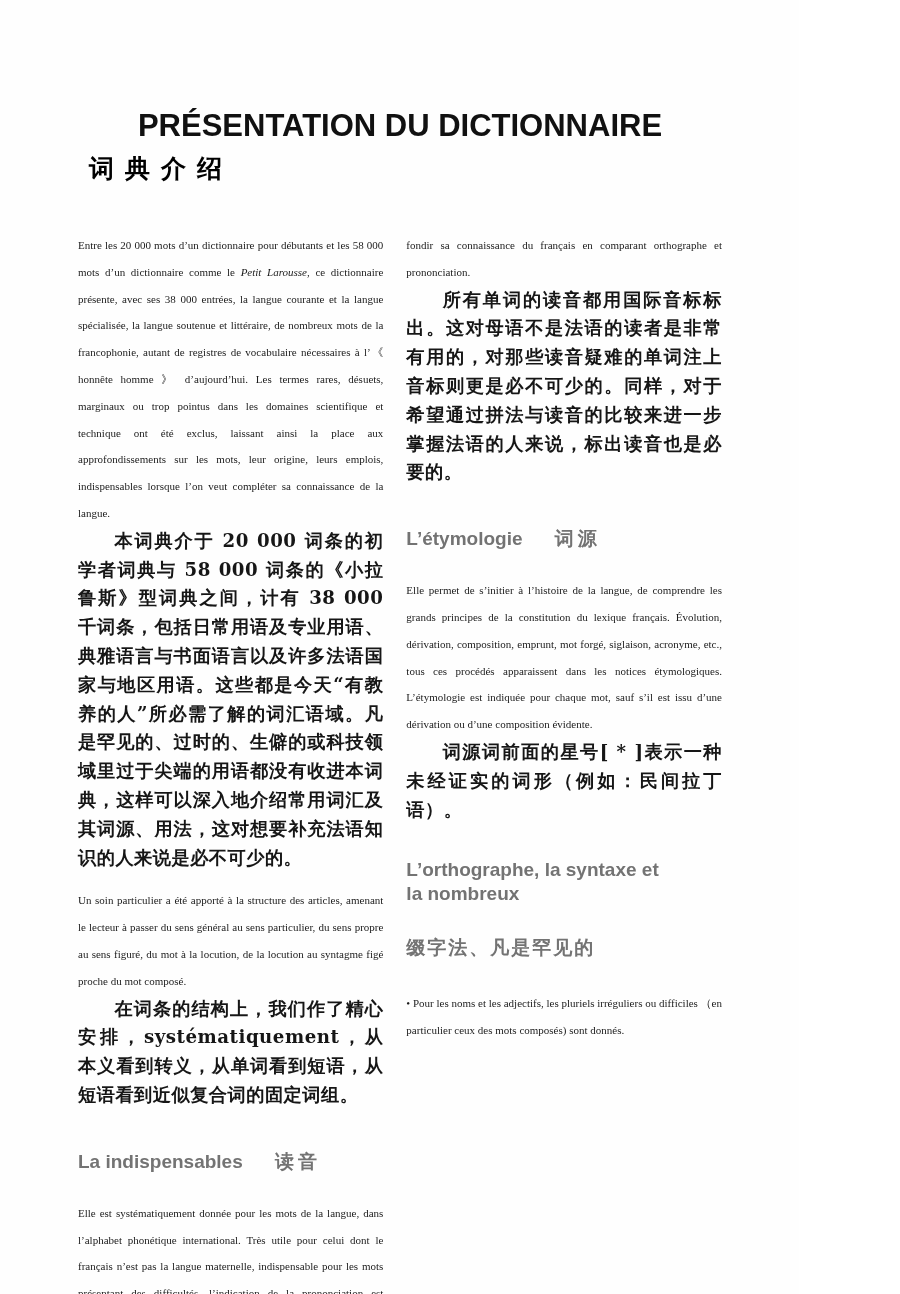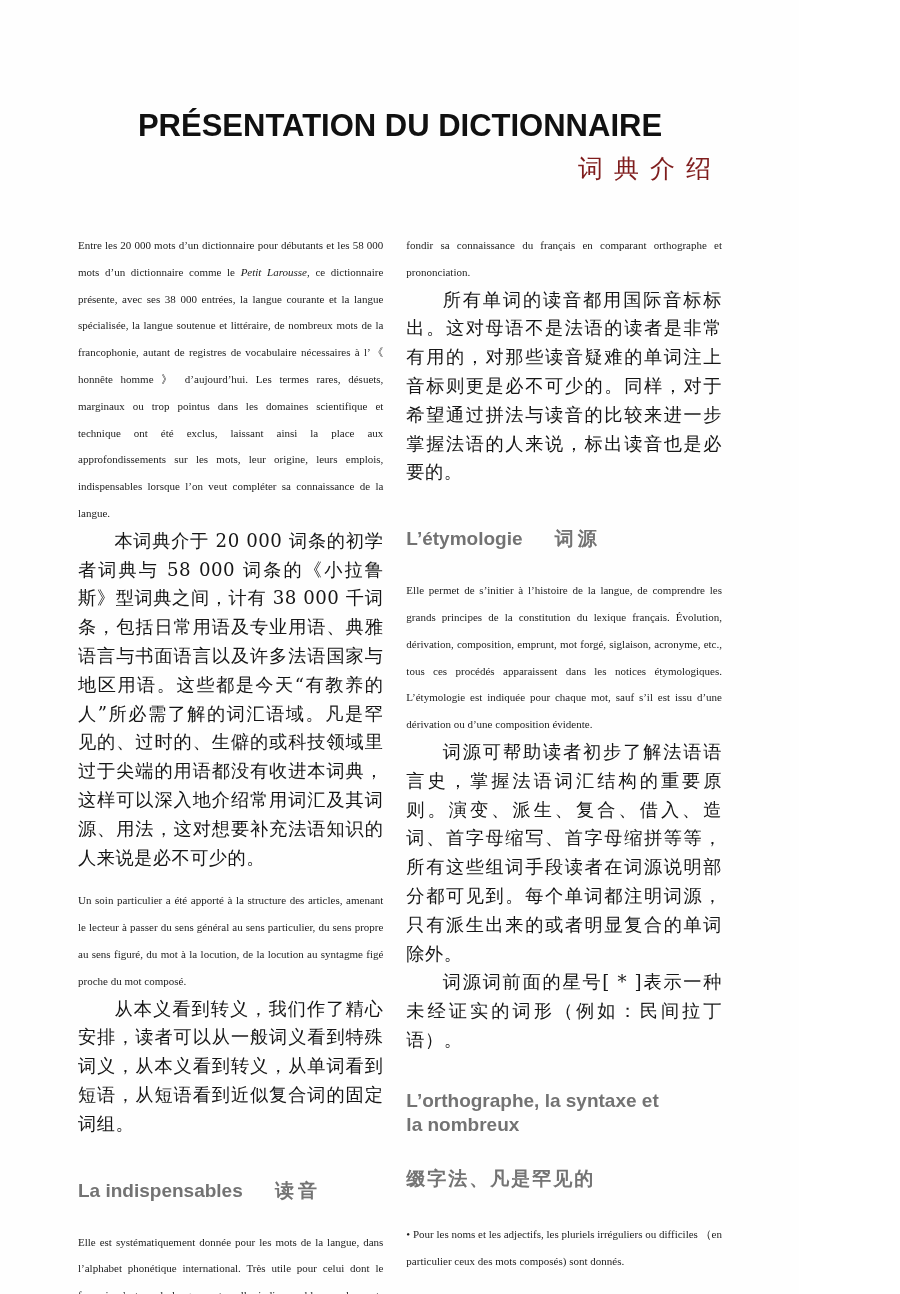--- a/index.html
+++ b/index.html
@@ -26,27 +26,27 @@
     padding-top: 108px;
     text-align: center;
     font-family: "Liberation Sans", sans-serif;
     font-weight: bold;
     font-size: 31px;
     letter-spacing: 0px;
     color: #111;
   }
   .page-subtitle {
     margin: 8px 0 0 0;
-    text-align: right;
+    text-align: left;
     font-family: "Liberation Sans", sans-serif;
-    font-weight: normal;
+    font-weight: bold;
     font-size: 25px;
     letter-spacing: 11px;
     text-indent: 11px; 
-    color: #7f1d1d;
+    color: #000000;
   }
   .columns {
     display: flex;
     gap: 23px;
     margin-top: 47px;
   }
   .col {
     box-sizing: border-box;
   }
   .col-left  { width: 356px; }
@@ -62,20 +62,21 @@
   }
   .zh {
     font-family: "DejaVu Serif", serif;
     font-size: 18.2px;
     line-height: 28.8px;
     text-align: justify;
     margin: 0;
     text-indent: 2em;
     color: #161616;
     letter-spacing: 0.5px;
+    font-weight: bold;
   }
   .gap-before { margin-top: 15px; }
 
   .sec-heading {
     font-family: "Liberation Sans", sans-serif;
     font-weight: bold;
     font-size: 19px;
     line-height: 24px;
     margin: 0;
     color: #737373;
@@ -103,39 +104,38 @@
   <div class="columns">
 
     <div class="col col-left">
 
       <p class="fr"><span>Entre les 20 000 mots d’un dictionnaire pour débutants et les 58 000 mots d’un dictionnaire comme le </span><em class="book">Petit Larousse</em><span>, ce dictionnaire présente, avec ses 38 000 entrées, la langue courante et la langue spécialisée, la langue soutenue et littéraire, de nombreux mots de la francophonie, autant de registres de vocabulaire nécessaires à l’《 honnête homme 》 d’aujourd’hui. Les termes rares, désuets, marginaux ou trop pointus dans les domaines scientifique et technique ont été exclus, laissant ainsi la place aux approfondissements sur les mots, leur origine, leurs emplois, indispensables lorsque l’on veut compléter sa connaissance de la langue.</span></p>
 
       <p class="zh">本词典介于 20 000 词条的初学者词典与 58 000 词条的《小拉鲁斯》型词典之间，计有 38 000 千词条，包括日常用语及专业用语、典雅语言与书面语言以及许多法语国家与地区用语。这些都是今天“有教养的人”所必需了解的词汇语域。凡是罕见的、过时的、生僻的或科技领域里过于尖端的用语都没有收进本词典，这样可以深入地介绍常用词汇及其词源、用法，这对想要补充法语知识的人来说是必不可少的。</p>
 
       <p class="fr gap-before">Un soin particulier a été apporté à la structure des articles, amenant le lecteur à passer du sens général au sens particulier, du sens propre au sens figuré, du mot à la locution, de la locution au syntagme figé proche du mot composé.</p>
 
-      <p class="zh">从本义看到转义，我们作了精心安排，读者可以从一般词义看到特殊词义，从本义看到转义，从单词看到短语，从短语看到近似复合词的固定词组。</p>
+      <p class="zh">在词条的结构上，我们作了精心安排，systématiquement，从本义看到转义，从单词看到短语，从短语看到近似复合词的固定词组。</p>
 
       <h3 class="sec-heading heading-space-top heading-space-bottom"><span>La indispensables</span><span class="zh-part">读音</span></h3>
 
       <p class="fr">Elle est systématiquement donnée pour les mots de la langue, dans l’alphabet phonétique international. Très utile pour celui dont le français n’est pas la langue maternelle, indispensable pour les mots présentant des difficultés, l’indication de la prononciation est nécessaire aussi à celui qui souhaite appro-</p>
 
     </div>
 
     <div class="col col-right">
 
       <p class="fr">fondir sa connaissance du français en comparant orthographe et prononciation.</p>
 
       <p class="zh">所有单词的读音都用国际音标标出。这对母语不是法语的读者是非常有用的，对那些读音疑难的单词注上音标则更是必不可少的。同样，对于希望通过拼法与读音的比较来进一步掌握法语的人来说，标出读音也是必要的。</p>
 
       <h3 class="sec-heading heading-space-top heading-space-bottom"><span>L’étymologie</span><span class="zh-part">词源</span></h3>
 
       <p class="fr">Elle permet de s’initier à l’histoire de la langue, de comprendre les grands principes de la constitution du lexique français. Évolution, dérivation, composition, emprunt, mot forgé, siglaison, acronyme, etc., tous ces procédés apparaissent dans les notices étymologiques. L’étymologie est indiquée pour chaque mot, sauf s’il est issu d’une dérivation ou d’une composition évidente.</p>
 
-      <p class="zh">词源可帮助读者初步了解法语语言史，掌握法语词汇结构的重要原则。演变、派生、复合、借入、造词、首字母缩写、首字母缩拼等等，所有这些组词手段读者在词源说明部分都可见到。每个单词都注明词源，只有派生出来的或者明显复合的单词除外。</p>
 
 
       <p class="zh">词源词前面的星号[ * ]表示一种未经证实的词形（例如：民间拉丁语）。</p>
 
       <h3 class="sec-heading h-two-line">L’orthographe, la syntaxe et la nombreux</h3>
 
       <h3 class="sec-heading h-zh-line">缀字法、凡是罕见的</h3>
 
       <p class="fr bullet-fr">• Pour les noms et les adjectifs, les pluriels irréguliers ou difficiles （en particulier ceux des mots composés) sont donnés.</p>
 

